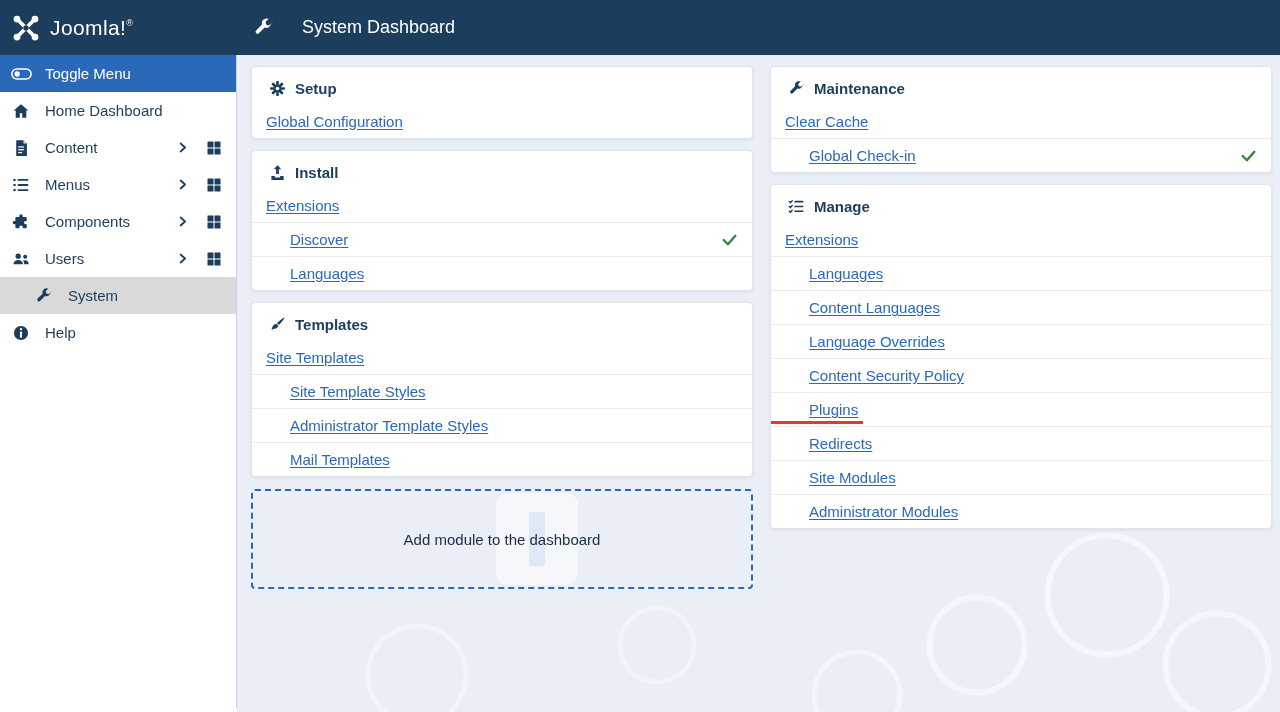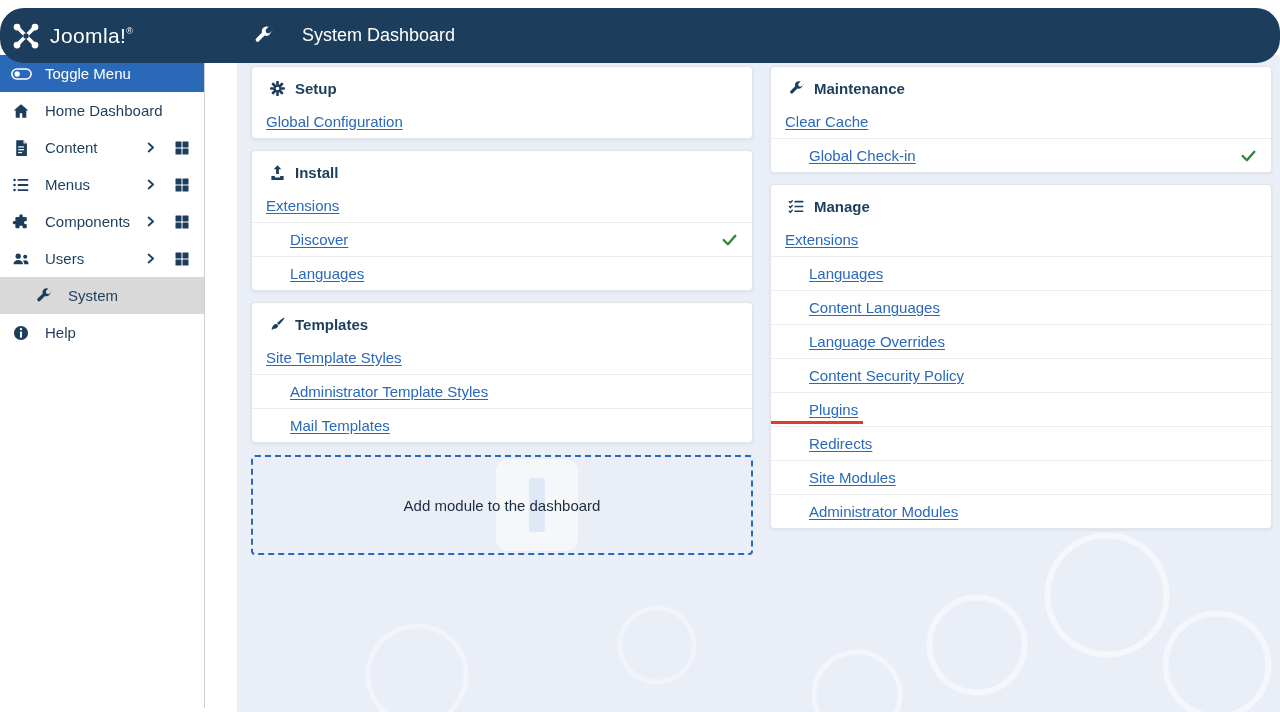--- a/index.html
+++ b/index.html
@@ -1,31 +1,31 @@
 <!DOCTYPE html>
 <html><head>
 <meta charset="utf-8">
 <style>
   * { margin:0; padding:0; box-sizing:border-box; }
   html,body { width:1280px; height:712px; overflow:hidden; }
   body { font-family:"Liberation Sans", sans-serif; background:#fff; }
 
   
-  .topbar { position:absolute; top:8px; left:0; width:1280px; height:55px;
-            background:#1c3d5c; display:flex; align-items:stretch; z-index:20;border-radius:24px; }
+  .topbar { position:absolute; top:0; left:0; width:1280px; height:55px;
+            background:#1c3d5c; display:flex; align-items:stretch; z-index:20; }
   .logo-area { width:237px; flex:none; display:flex; align-items:center; padding-left:11px; }
   .logo-mark { width:30px; height:30px; display:flex; }
   .logo-word { color:#fff; font-size:21px; margin-left:9px; letter-spacing:.4px; }
   .logo-reg { color:#fff; font-size:9px; vertical-align:9px; }
   .title-area { display:flex; align-items:center; margin-left:16px; gap:28px; color:#fff; }
   .title-icon { width:21px; height:21px; color:#fff; }
   .page-title { font-size:18px; color:#fff; }
 
   
-  .sidebar { position:absolute; top:55px; left:0; bottom:4px; width:205px;
+  .sidebar { position:absolute; top:55px; left:0; bottom:4px; width:237px;
              background:#fff; border-right:1px solid #ccd1d8; z-index:10; }
   .side-item { height:37px; display:flex; align-items:center; padding:0 14px 0 9px;
                color:#1c3d5c; cursor:pointer; }
   .side-item.toggle-row { background:#2a69b8; color:#fff; }
   .side-item.active { background:#d9d9d9;padding-left:32px; }
   .side-icon { width:24px; height:20px; display:flex; align-items:center; justify-content:center;
                margin-right:12px; flex:none; color:inherit; }
   .side-icon svg { width:18px; height:18px; }
   .side-item.toggle-row .side-icon svg { width:21px; height:14px; }
   .side-label { font-size:15px; flex:1; color:inherit; }
@@ -305,20 +305,23 @@
         <div class="card-header">
           <span class="card-hicon">
             <svg viewBox="0 0 32 32" fill="currentColor">
                 <path d="M29.2 2.8c.9.9-6.5 10.2-10.5 14.1l-3.6-3.6C19 9.4 28.3 1.9 29.2 2.8z"></path>
                 <path d="M13.9 14.6l3.5 3.5c-.6 3.6-3.1 6-6.9 6-2.3 0-3.6 1-4.9 2.5-.7-1.5-.4-3.8.5-5.6 1.3-2.5 3.9-5.9 7.8-6.4z"></path>
               </svg>
           </span>
           <span class="card-title">Templates</span>
         </div>
         <div class="row">
+          <a>Site Templates</a>
+        </div>
+        <div class="row">
           <a>Site Template Styles</a>
         </div>
         <div class="row">
           <a>Administrator Template Styles</a>
         </div>
         <div class="row">
           <a>Mail Templates</a>
         </div>
       </div>
 

